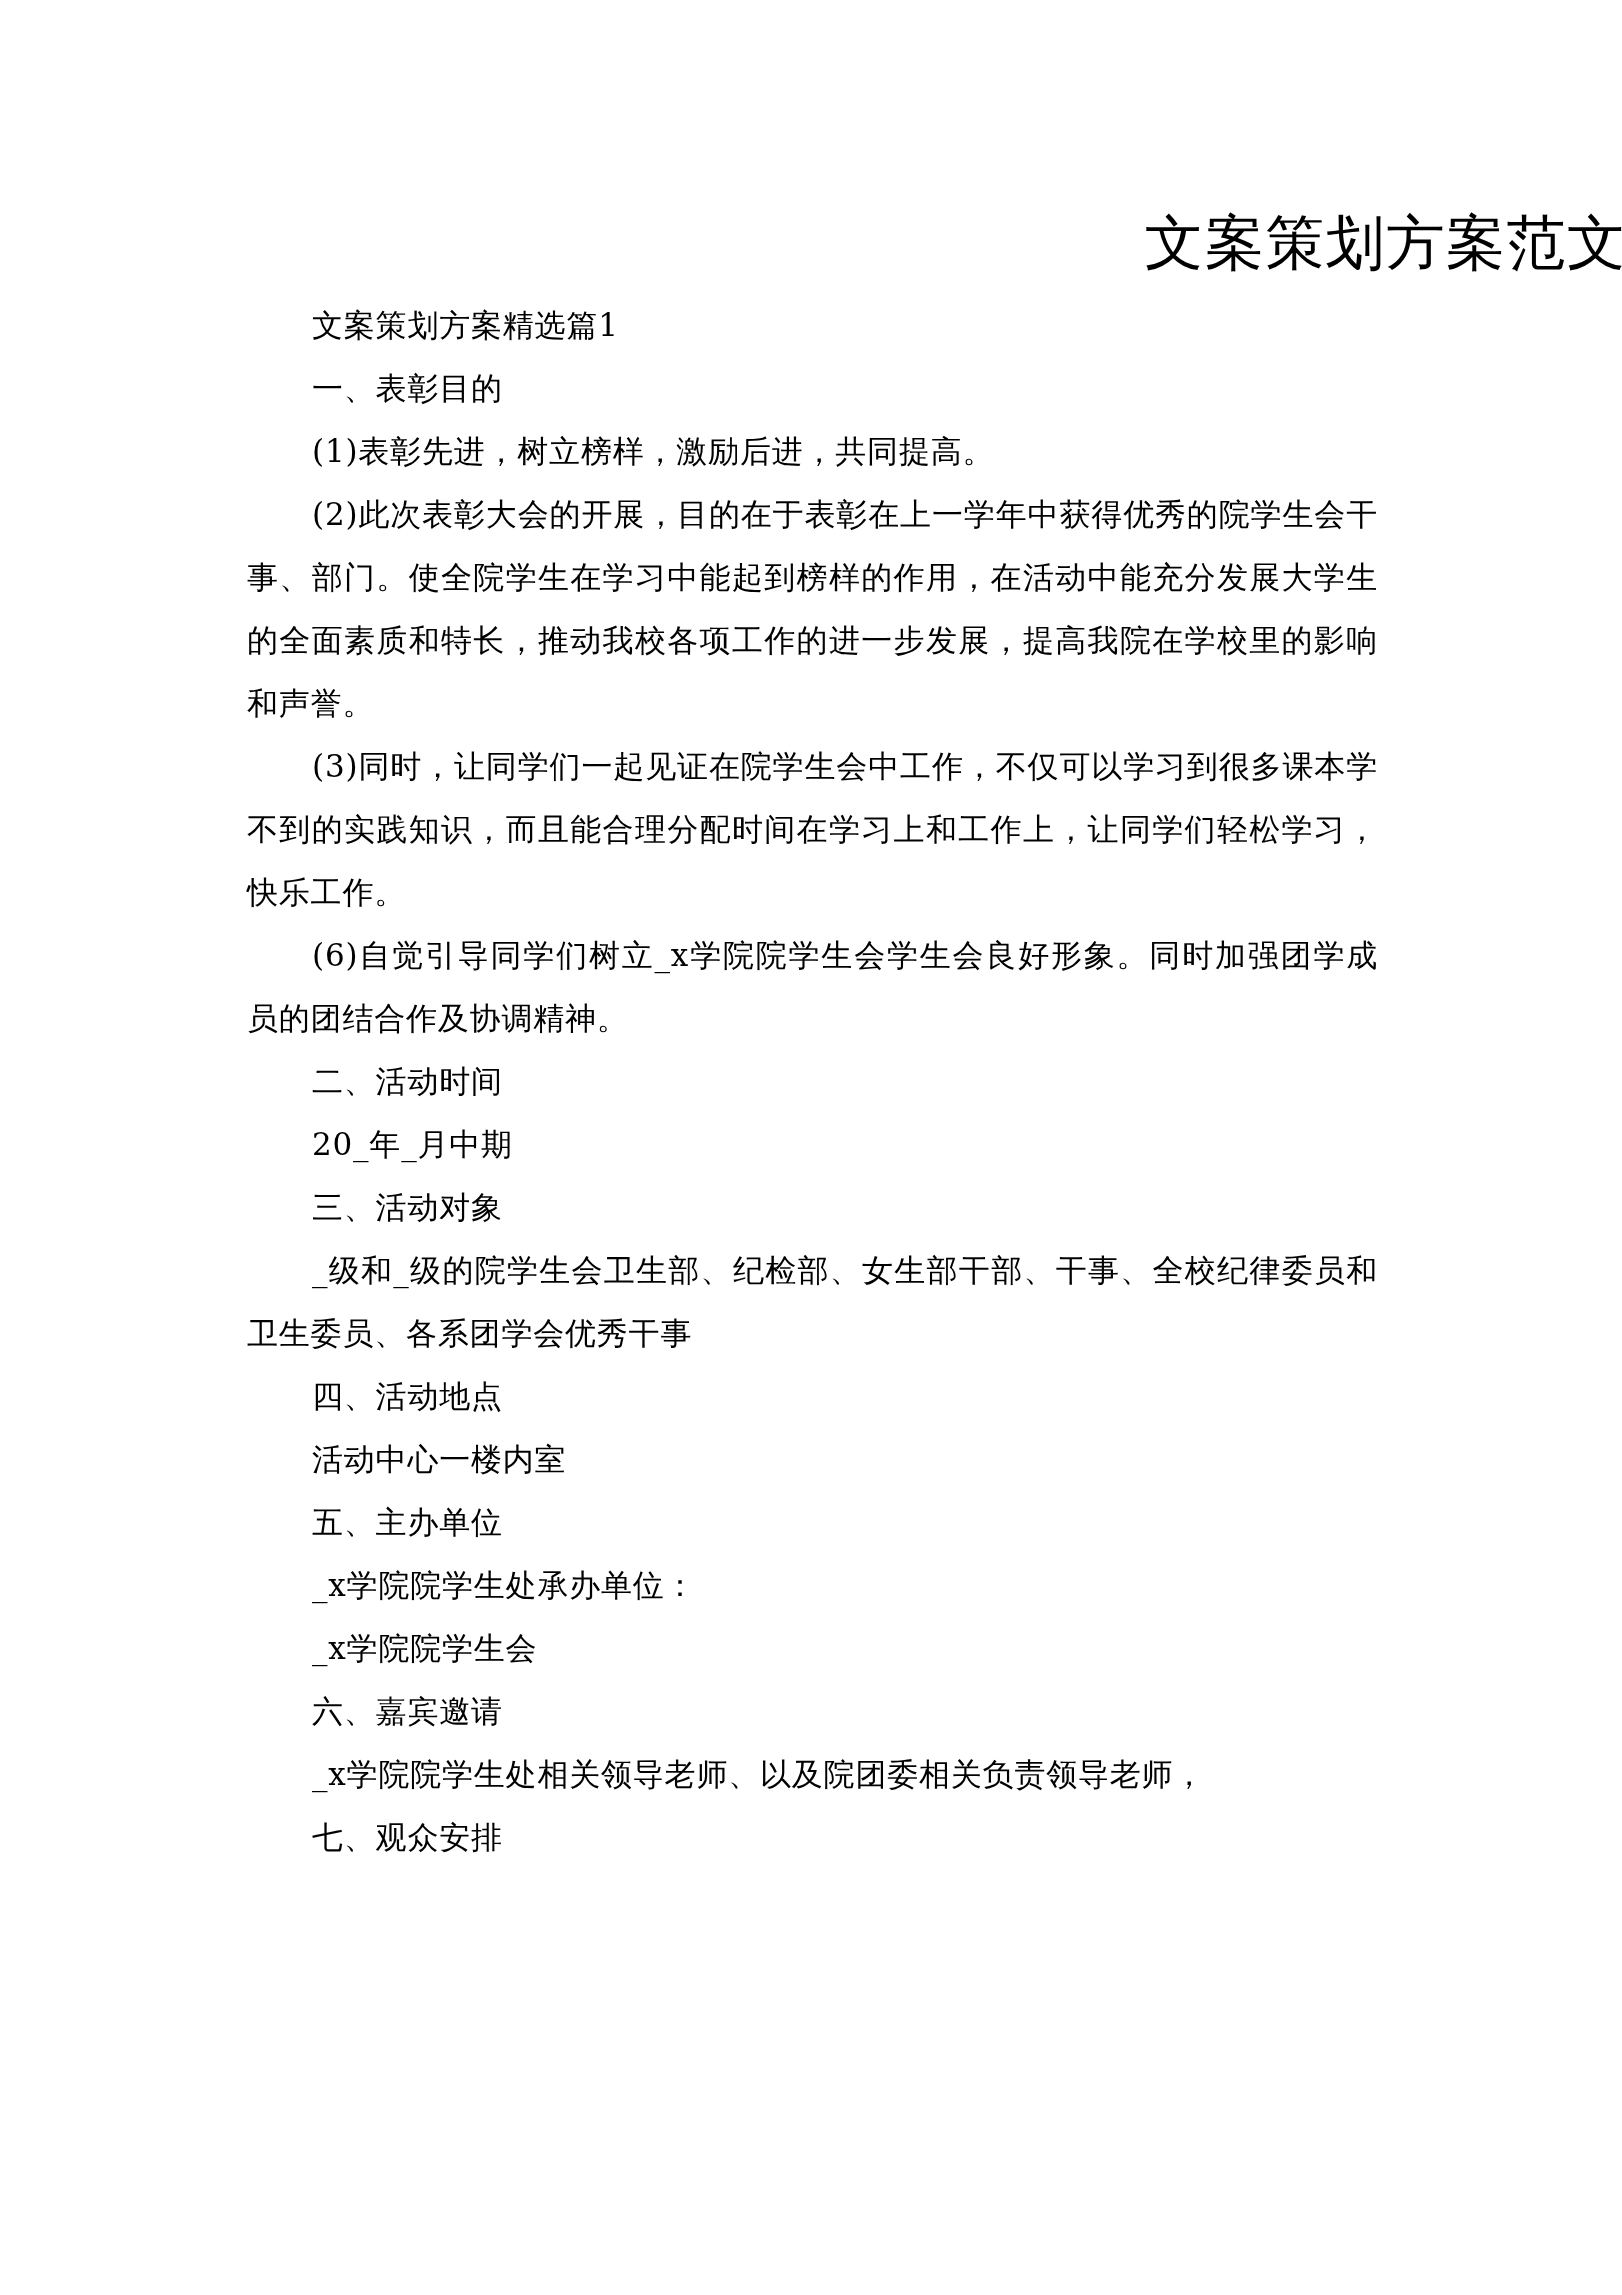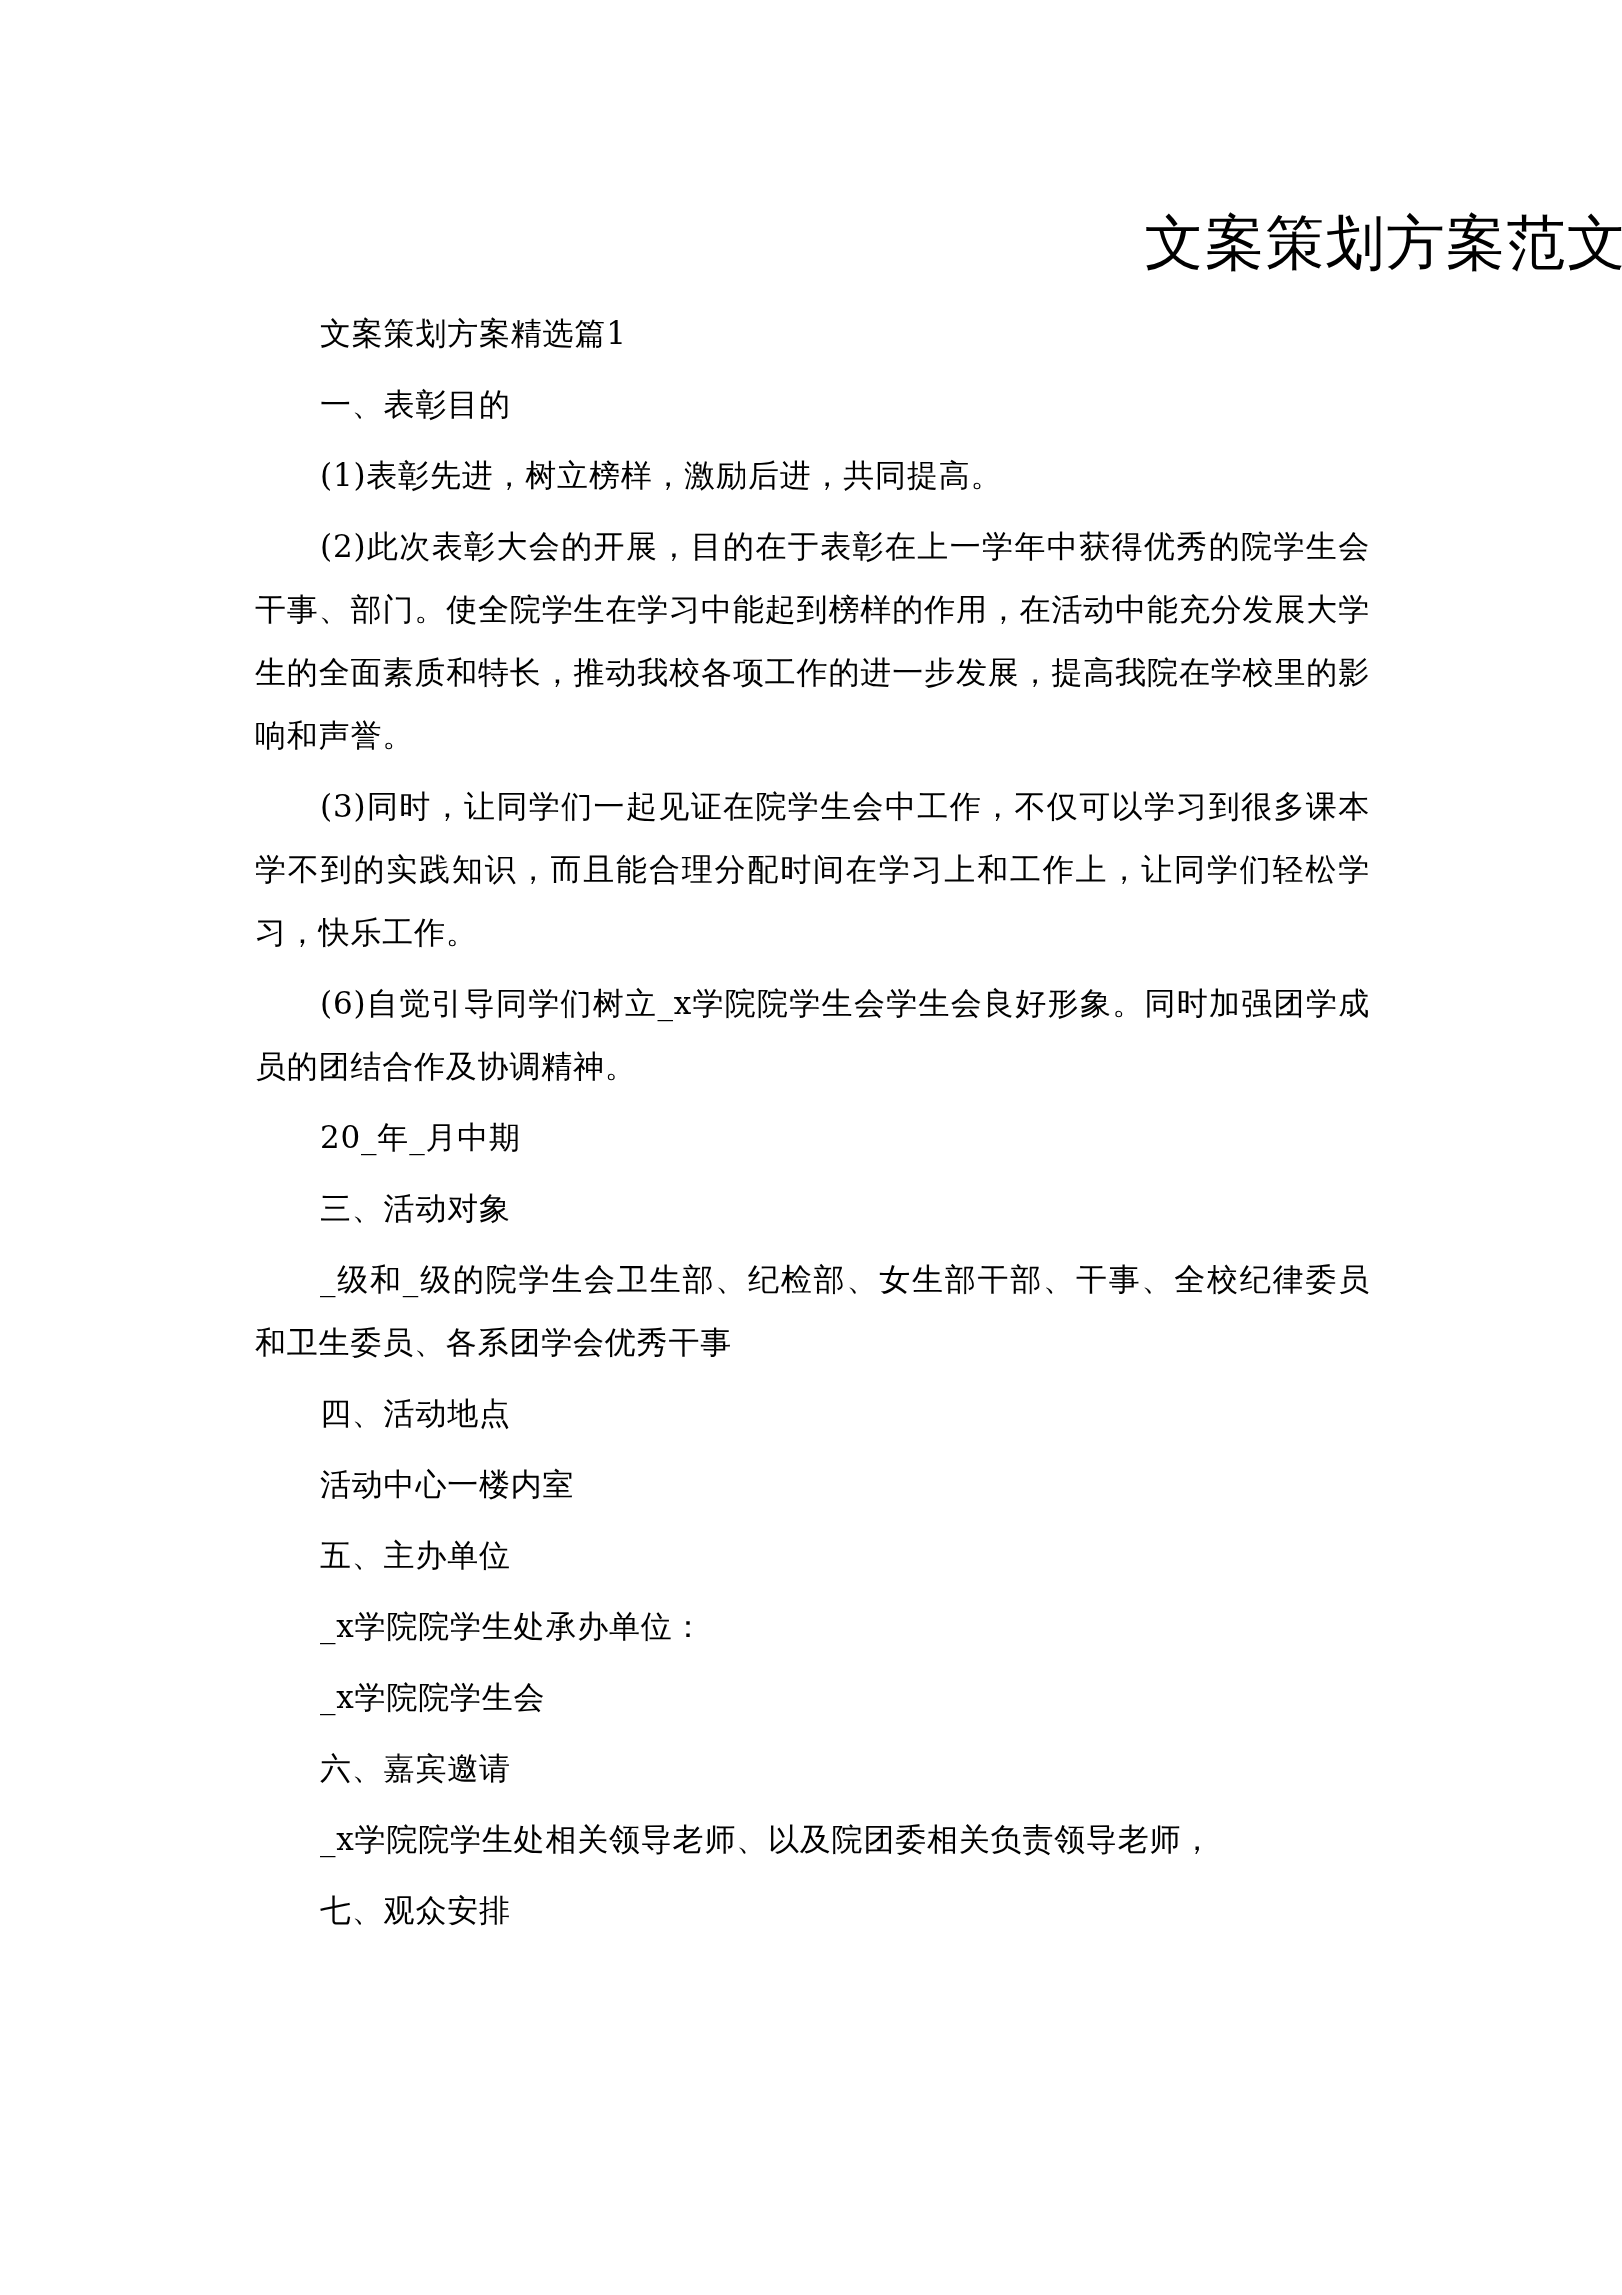--- a/index.html
+++ b/index.html
@@ -39,37 +39,38 @@
     position: absolute;
     left: 247px;
     top: 294px;
     width: 1131px;
     font-size: 31px;
     line-height: 63px;
     letter-spacing: 0.8px;
     text-align: justify;
   }
   .body p {
-    margin: 8px;
+    margin: 0;
     text-indent: 65px;
   }
 </style>
 </head>
 <body>
 
 <div class="page">
   <h1 class="title">文案策划方案范文</h1>
 
   <div class="body">
     <p>文案策划方案精选篇1</p>
     <p>一、表彰目的</p>
     <p>(1)表彰先进，树立榜样，激励后进，共同提高。</p>
     <p>(2)此次表彰大会的开展，目的在于表彰在上一学年中获得优秀的院学生会干事、部门。使全院学生在学习中能起到榜样的作用，在活动中能充分发展大学生的全面素质和特长，推动我校各项工作的进一步发展，提高我院在学校里的影响和声誉。</p>
     <p>(3)同时，让同学们一起见证在院学生会中工作，不仅可以学习到很多课本学不到的实践知识，而且能合理分配时间在学习上和工作上，让同学们轻松学习，快乐工作。</p>
     <p>(6)自觉引导同学们树立_x学院院学生会学生会良好形象。同时加强团学成员的团结合作及协调精神。</p>
+    <p>二、活动时间</p>
     <p>20_年_月中期</p>
     <p>三、活动对象</p>
     <p>_级和_级的院学生会卫生部、纪检部、女生部干部、干事、全校纪律委员和卫生委员、各系团学会优秀干事</p>
     <p>四、活动地点</p>
     <p>活动中心一楼内室</p>
     <p>五、主办单位</p>
     <p>_x学院院学生处承办单位：</p>
     <p>_x学院院学生会</p>
     <p>六、嘉宾邀请</p>
     <p>_x学院院学生处相关领导老师、以及院团委相关负责领导老师，</p>

